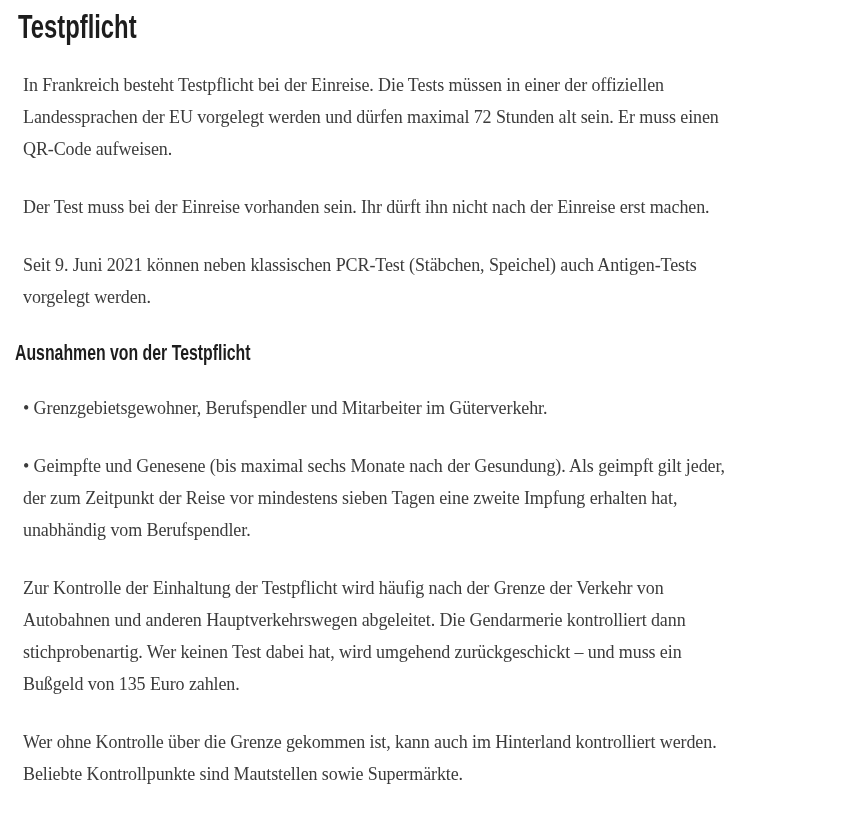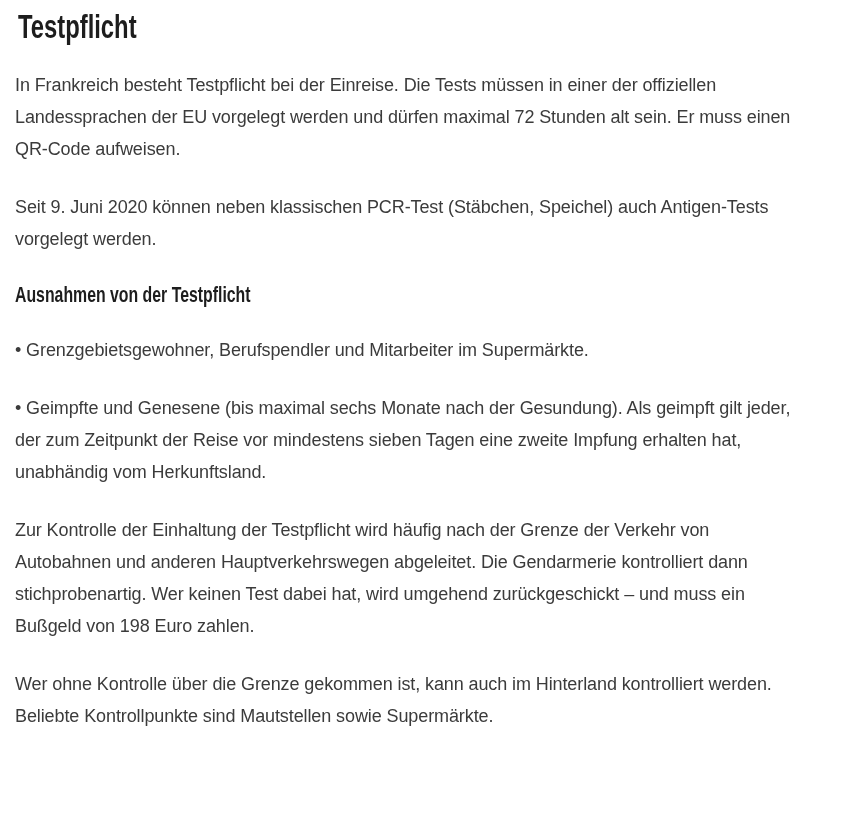--- a/index.html
+++ b/index.html
@@ -40,53 +40,55 @@
   .h2-text {
     display: inline-block;
     font-size: 22px;
     font-weight: 700;
     color: #1d1d1d;
     white-space: nowrap;
     transform: scaleX(0.72);
     transform-origin: 0 50%;
   }
   .body-p {
-    margin: 0 0 26px 0;
+    margin: 0 0 26px 8px;
     font-size: 18px;
     line-height: 32px;
     color: #3b3b3b;
     letter-spacing: -0.1px;
     white-space: pre-wrap; 
+    font-family: Liberation Serif, serif;
   }
 </style>
 </head>
 <body>
 
 <main class="page">
 
   <h1><span class="h1-text">Testpflicht</span></h1>
 
   <p class="body-p">In Frankreich besteht Testpflicht bei der Einreise. Die Tests müssen in einer der offiziellen
 Landessprachen der EU vorgelegt werden und dürfen maximal 72 Stunden alt sein. Er muss einen
 QR-Code aufweisen.</p>
 
+  <p class="body-p">Der Test muss bei der Einreise vorhanden sein. Ihr dürft ihn nicht nach der Einreise erst machen.</p>
 
-  <p class="body-p">Seit 9. Juni 2020 können neben klassischen PCR-Test (Stäbchen, Speichel) auch Antigen-Tests
+  <p class="body-p">Seit 9. Juni 2021 können neben klassischen PCR-Test (Stäbchen, Speichel) auch Antigen-Tests
 vorgelegt werden.</p>
 
 
   <h2><span class="h2-text">Ausnahmen von der Testpflicht</span></h2>
 
-  <p class="body-p">• Grenzgebietsgewohner, Berufspendler und Mitarbeiter im Supermärkte.</p>
+  <p class="body-p">• Grenzgebietsgewohner, Berufspendler und Mitarbeiter im Güterverkehr.</p>
 
   <p class="body-p">• Geimpfte und Genesene (bis maximal sechs Monate nach der Gesundung). Als geimpft gilt jeder,
 der zum Zeitpunkt der Reise vor mindestens sieben Tagen eine zweite Impfung erhalten hat,
-unabhändig vom Herkunftsland.</p>
+unabhändig vom Berufspendler.</p>
 
   <p class="body-p">Zur Kontrolle der Einhaltung der Testpflicht wird häufig nach der Grenze der Verkehr von
 Autobahnen und anderen Hauptverkehrswegen abgeleitet. Die Gendarmerie kontrolliert dann
 stichprobenartig. Wer keinen Test dabei hat, wird umgehend zurückgeschickt – und muss ein
-Bußgeld von 198 Euro zahlen.</p>
+Bußgeld von 135 Euro zahlen.</p>
 
   <p class="body-p">Wer ohne Kontrolle über die Grenze gekommen ist, kann auch im Hinterland kontrolliert werden.
 Beliebte Kontrollpunkte sind Mautstellen sowie Supermärkte.</p>
 
 </main>
 
 </body></html>

